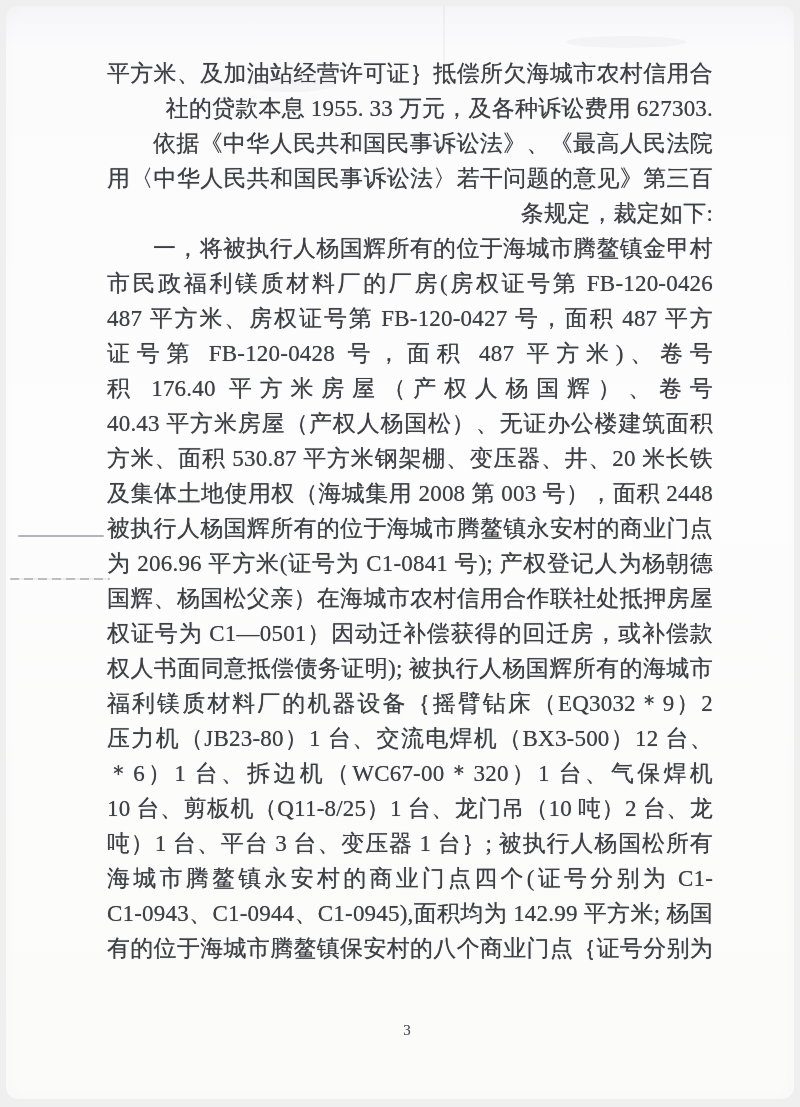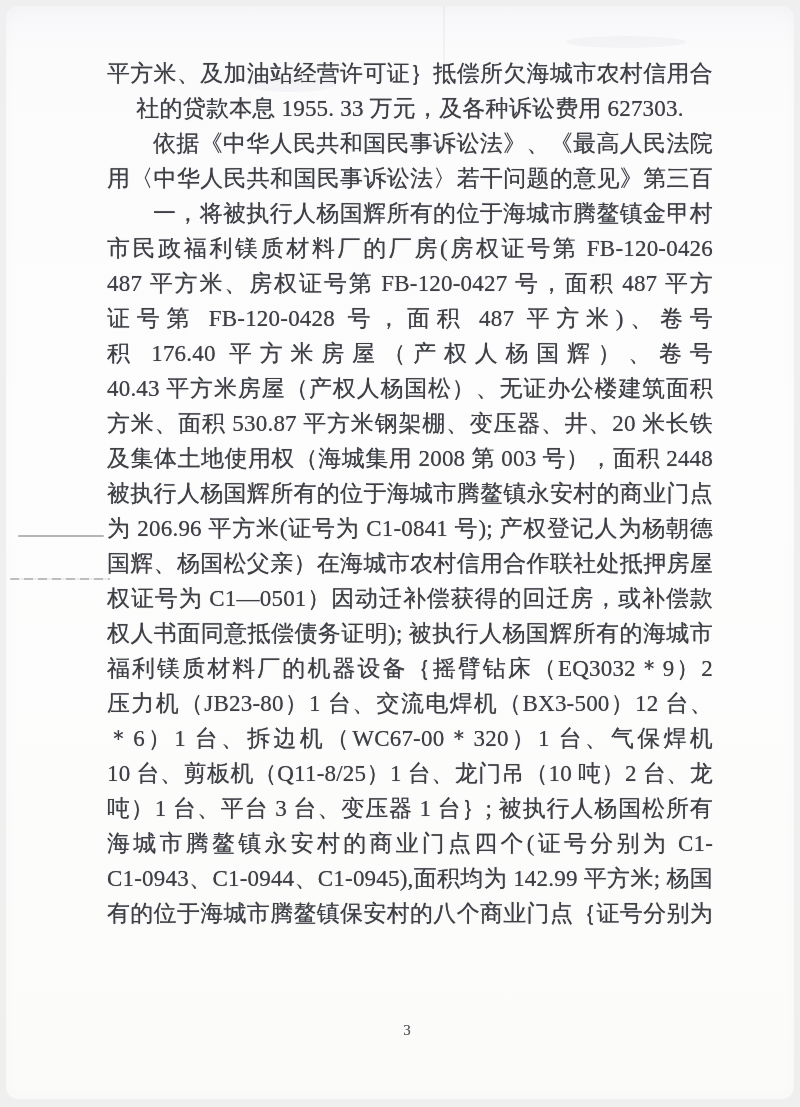--- a/index.html
+++ b/index.html
@@ -37,21 +37,21 @@
     width: 606px;
     font-size: 23px;
     line-height: 35px;
     color: #3f4046;
     text-shadow: 0 0 0.7px rgba(62,63,70,0.75);
     letter-spacing: 0.2px;
   }
   .line {
     height: 35px;
     white-space: nowrap;
-    text-align: center;
+    text-align: right;
   }
   .line.fill {
     white-space: normal;
     text-align: justify;
     text-align-last: justify;
     text-justify: inter-character;
     overflow: hidden;
   }
   .line.indent {
     padding-left: 46px;
@@ -99,20 +99,21 @@
 
   <div class="margin-mark m1"></div>
   <div class="margin-mark m2"></div>
 </div>
 
 <div class="text-block" id="text-block">
     <div class="line fill">平方米、及加油站经营许可证｝抵偿所欠海城市农村信用合作联</div>
     <div class="line">社的贷款本息 1955. 33 万元，及各种诉讼费用 627303.</div>
     <div class="line fill indent">依据《中华人民共和国民事诉讼法》、《最高人民法院关于适</div>
     <div class="line fill">用〈中华人民共和国民事诉讼法〉若干问题的意见》第三百零一</div>
+    <div class="line">条规定，裁定如下:</div>
     <div class="line fill indent">一，将被执行人杨国辉所有的位于海城市腾鳌镇金甲村海城</div>
     <div class="line fill">市民政福利镁质材料厂的厂房(房权证号第 FB-120-0426 号，面积</div>
     <div class="line fill">487 平方米、房权证号第 FB-120-0427 号，面积 487 平方米、房权</div>
     <div class="line fill">证号第 FB-120-0428 号，面积 487 平方米)、卷号 B20050703， 面</div>
     <div class="line fill">积 176.40 平方米房屋（产权人杨国辉）、卷号 B20050704， 面积</div>
     <div class="line fill">40.43 平方米房屋（产权人杨国松）、无证办公楼建筑面积 168 平</div>
     <div class="line fill">方米、面积 530.87 平方米钢架棚、变压器、井、20 米长铁艺围墙</div>
     <div class="line fill">及集体土地使用权（海城集用 2008 第 003 号），面积 2448 平方米;</div>
     <div class="line fill">被执行人杨国辉所有的位于海城市腾鳌镇永安村的商业门点面积</div>
     <div class="line fill">为 206.96 平方米(证号为 C1-0841 号); 产权登记人为杨朝德（杨</div>

